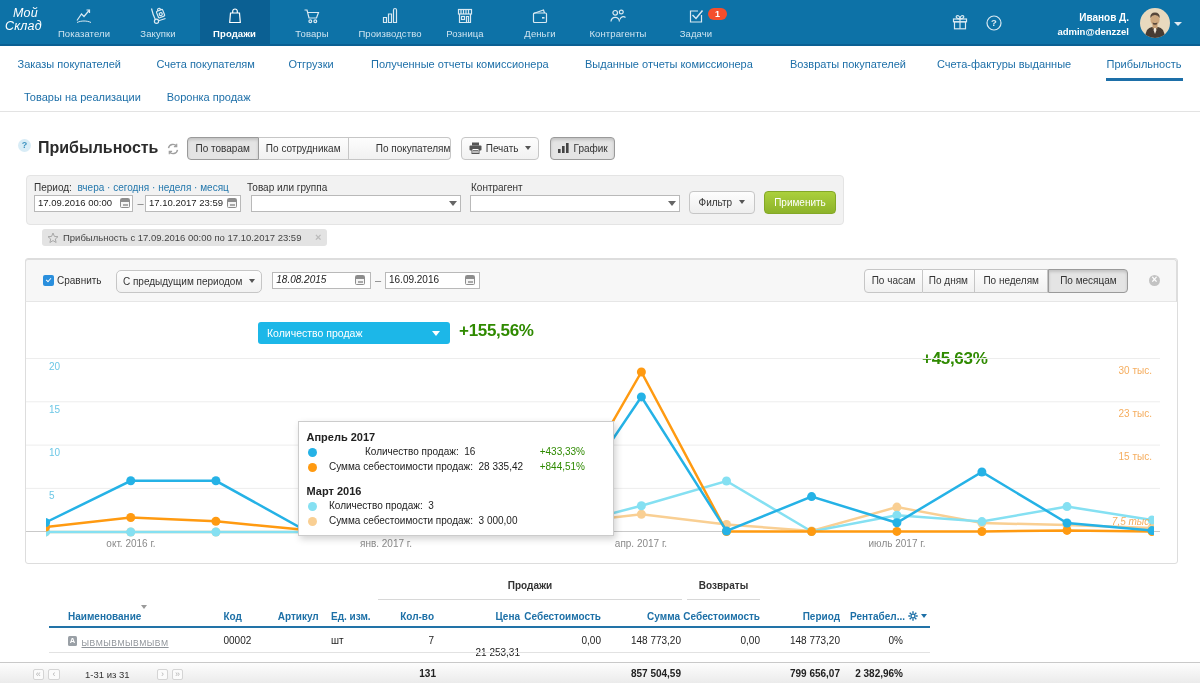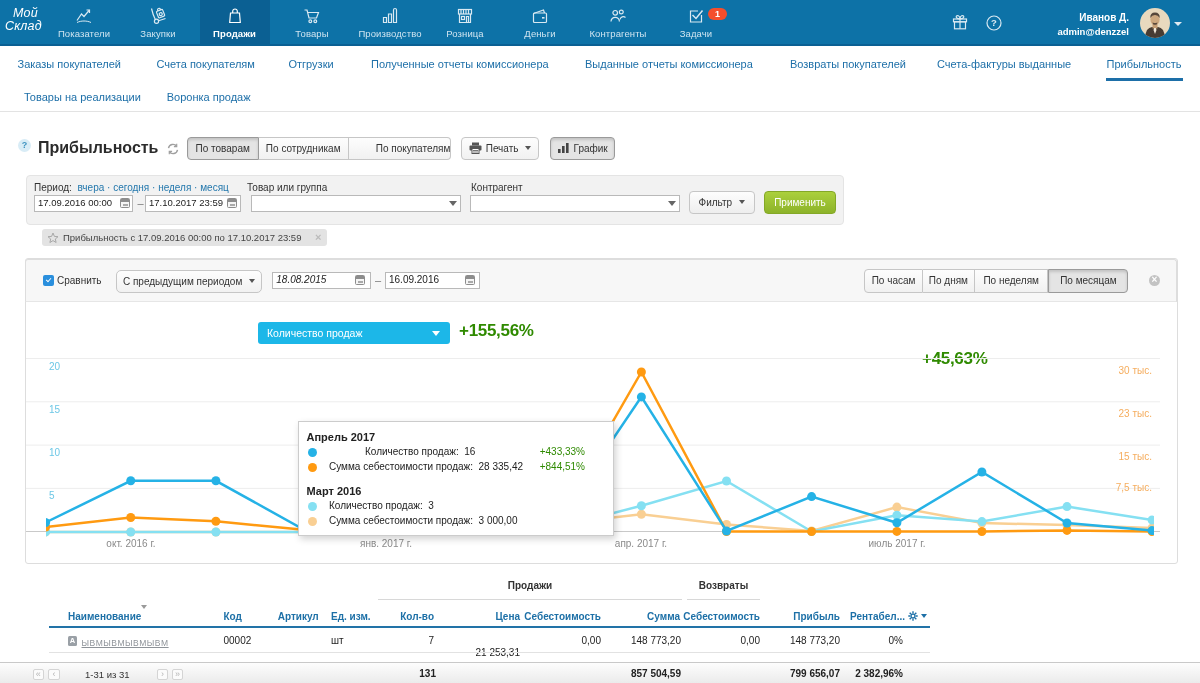--- a/index.html
+++ b/index.html
@@ -371,21 +371,21 @@
   </g>
 </svg>
 
 <span class="ylab" style="left:49px;top:360.5px;">20</span>
 <span class="ylab" style="left:49px;top:403.7px;">15</span>
 <span class="ylab" style="left:49px;top:446.9px;">10</span>
 <span class="ylab" style="left:49px;top:490.2px;">5</span>
 <span class="yrlab" style="left:1092px;top:364.5px;">30 тыс.</span>
 <span class="yrlab" style="left:1092px;top:407.7px;">23 тыс.</span>
 <span class="yrlab" style="left:1092px;top:450.9px;">15 тыс.</span>
-<span class="yrlab" style="left:1092px;top:482px;">7,5 тыс.</span>
+<span class="yrlab" style="left:1092px;top:516px;font-style:italic;">7,5 тыс.</span>
 <span class="xlab" style="left:86px;">окт. 2016 г.</span>
 <span class="xlab" style="left:341px;">янв. 2017 г.</span>
 <span class="xlab" style="left:596px;">апр. 2017 г.</span>
 <span class="xlab" style="left:852px;">июль 2017 г.</span>
 
 <div id="tip">
   <div class="tt" style="top:8.5px;">Апрель 2017</div>
   <div class="dot" style="top:26px;background:#25b2e6;"></div>
   <div class="tl" style="top:24px;padding-left:36px;">Количество продаж:&nbsp; 16</div>
   <div class="tg" style="top:24px;right:28px;">+433,33%</div>
@@ -406,21 +406,21 @@
 <span class="th" style="left:68px;">Наименование</span>
 <div class="sortc"></div>
 <span class="th" style="left:223.5px;">Код</span>
 <span class="th" style="left:277.7px;">Артикул</span>
 <span class="th" style="left:331px;">Ед. изм.</span>
 <span class="th r" style="left:364px;width:70px;">Кол-во</span>
 <span class="th r" style="left:450px;width:70px;">Цена</span>
 <span class="th r" style="left:521px;width:80px;">Себестоимость</span>
 <span class="th r" style="left:610px;width:70px;">Сумма</span>
 <span class="th r" style="left:680px;width:80px;">Себестоимость</span>
-<span class="th r" style="left:770px;width:70px;">Прибыль</span>
+<span class="th r" style="left:770px;width:70px;">Период</span>
 <span class="th r" style="left:845px;width:60px;">Рентабел...</span>
 <svg style="position:absolute;left:908px;top:611px;" width="10" height="10" viewBox="0 0 10 10" fill="#1d70a7">
       <circle cx="5" cy="5" r="2" fill="none" stroke="#1d70a7" stroke-width="1.4"></circle>
       <g stroke="#1d70a7" stroke-width="1.4">
         <line x1="5" y1="0.3" x2="5" y2="2"></line>
         <line x1="5" y1="8" x2="5" y2="9.7"></line>
         <line x1="0.3" y1="5" x2="2" y2="5"></line>
         <line x1="8" y1="5" x2="9.7" y2="5"></line>
         <line x1="1.7" y1="1.7" x2="2.9" y2="2.9"></line>
         <line x1="7.1" y1="7.1" x2="8.3" y2="8.3"></line>

